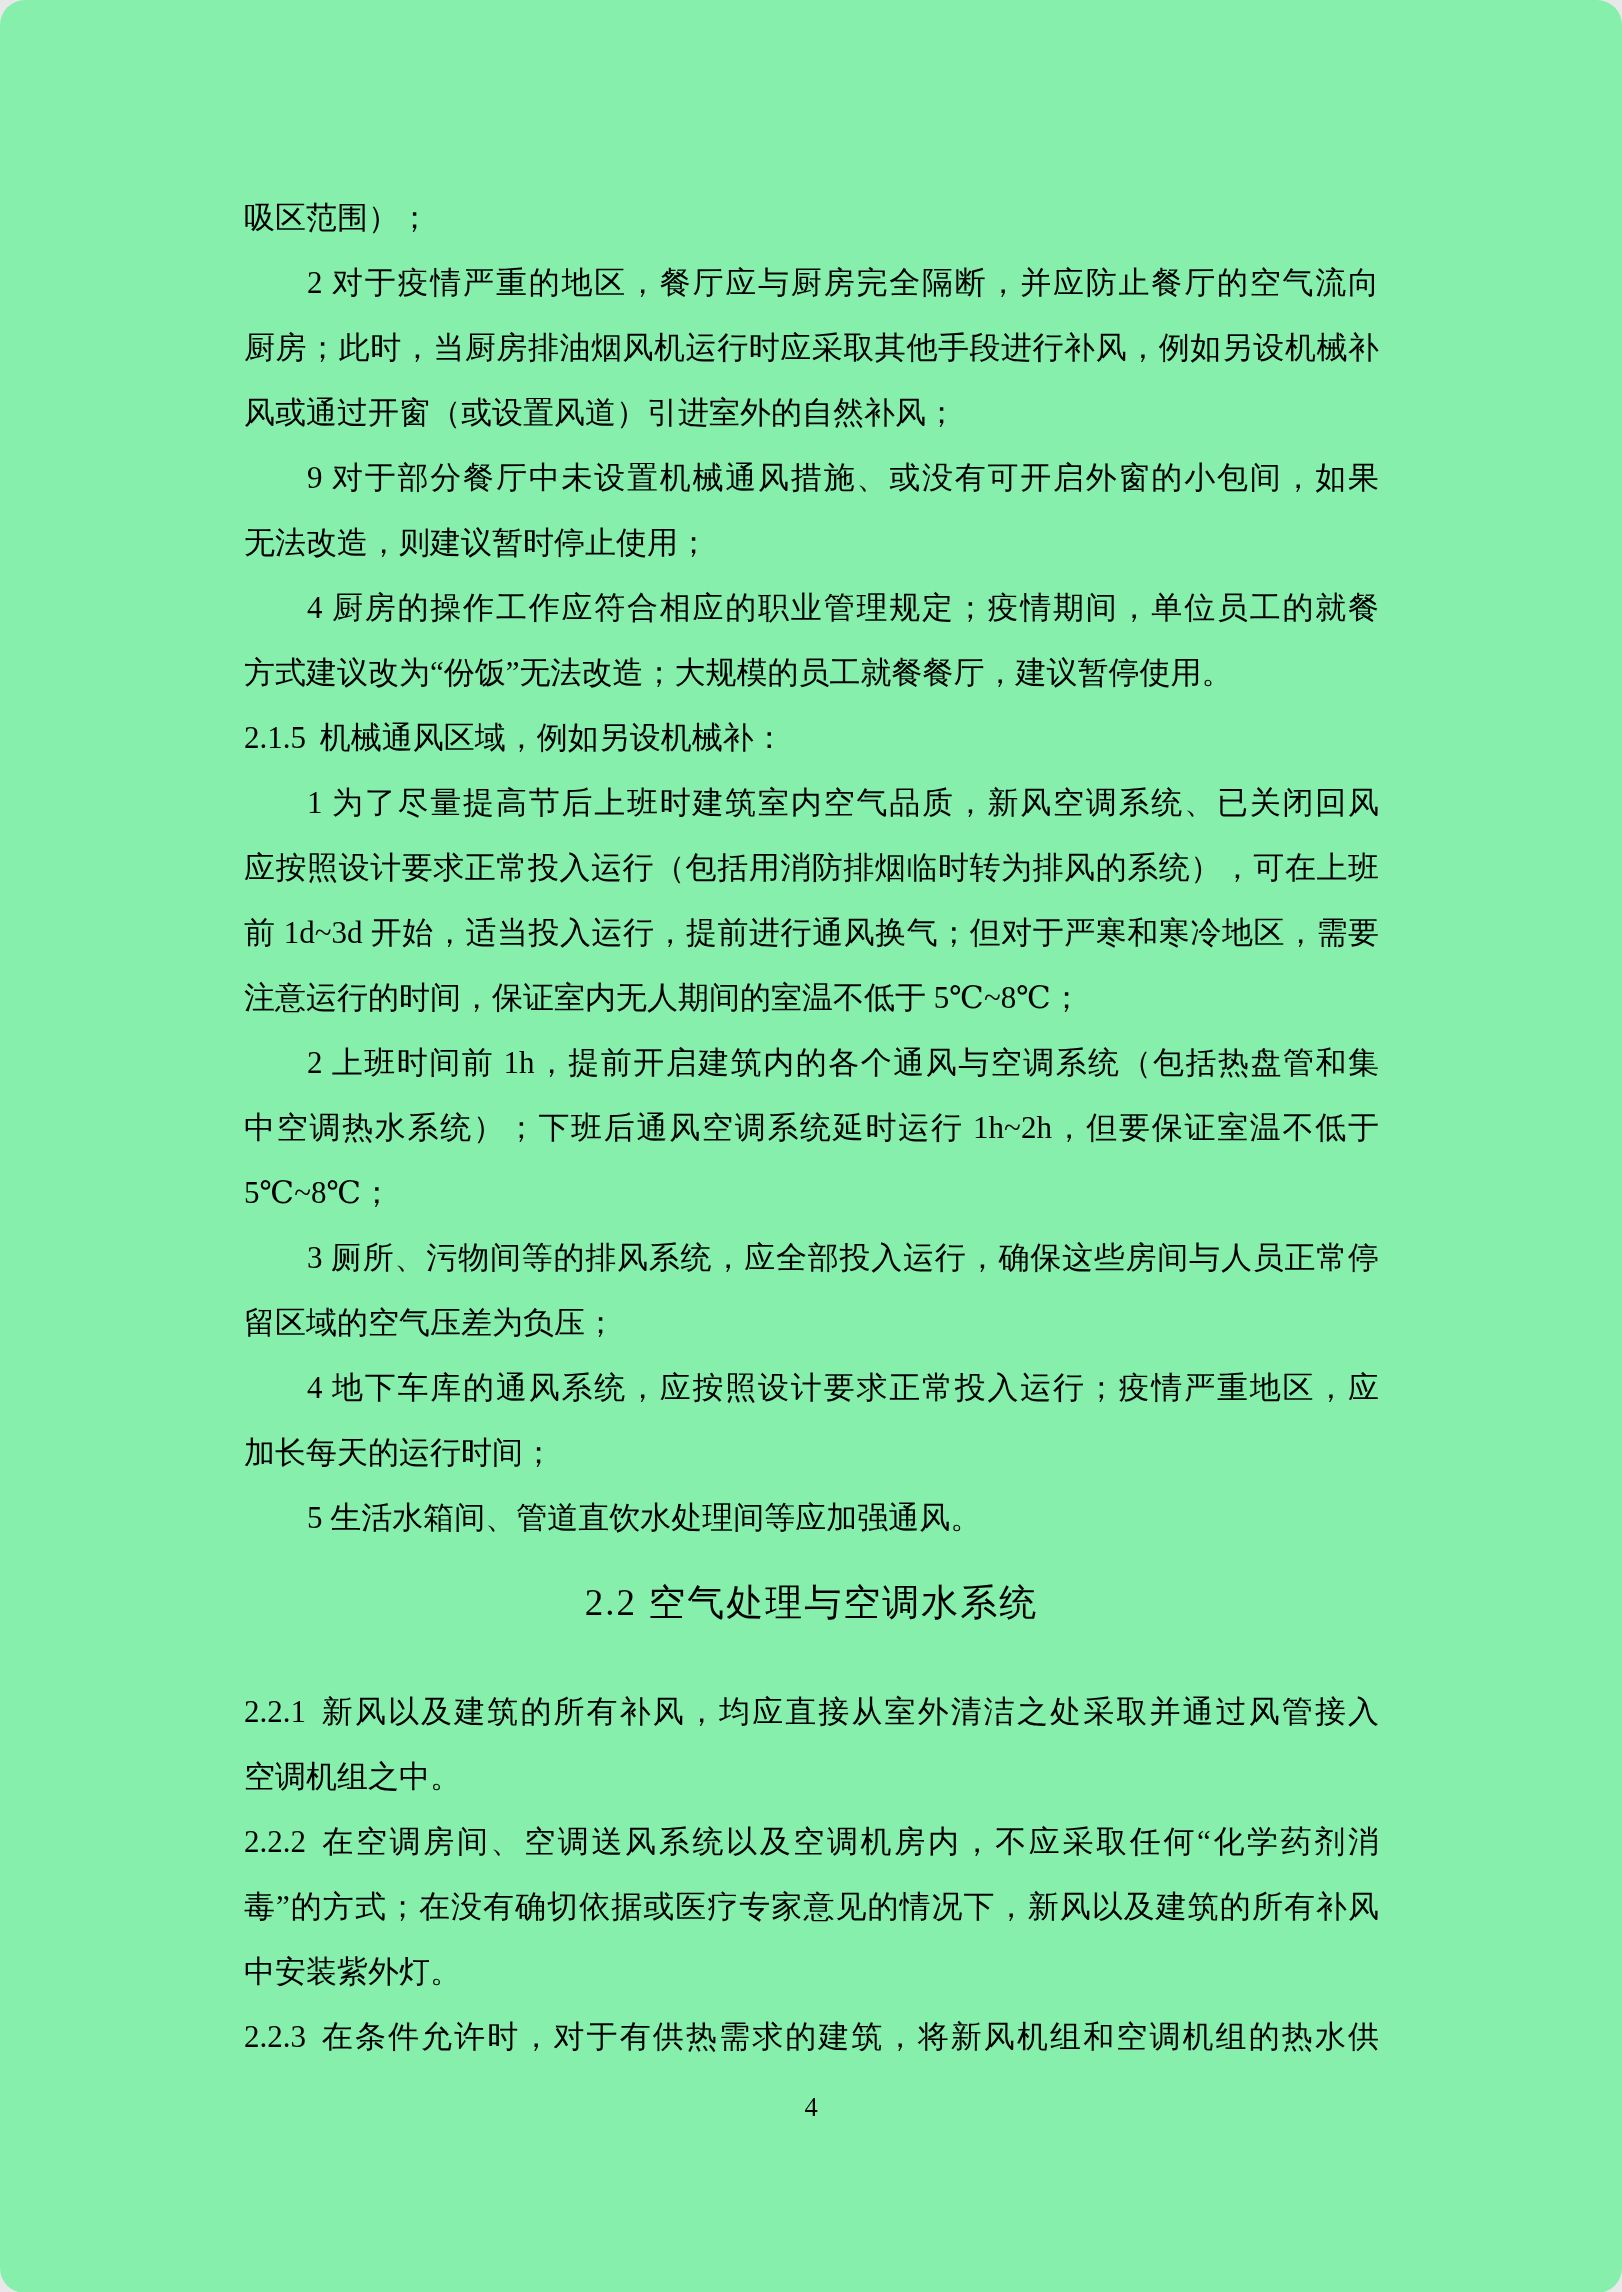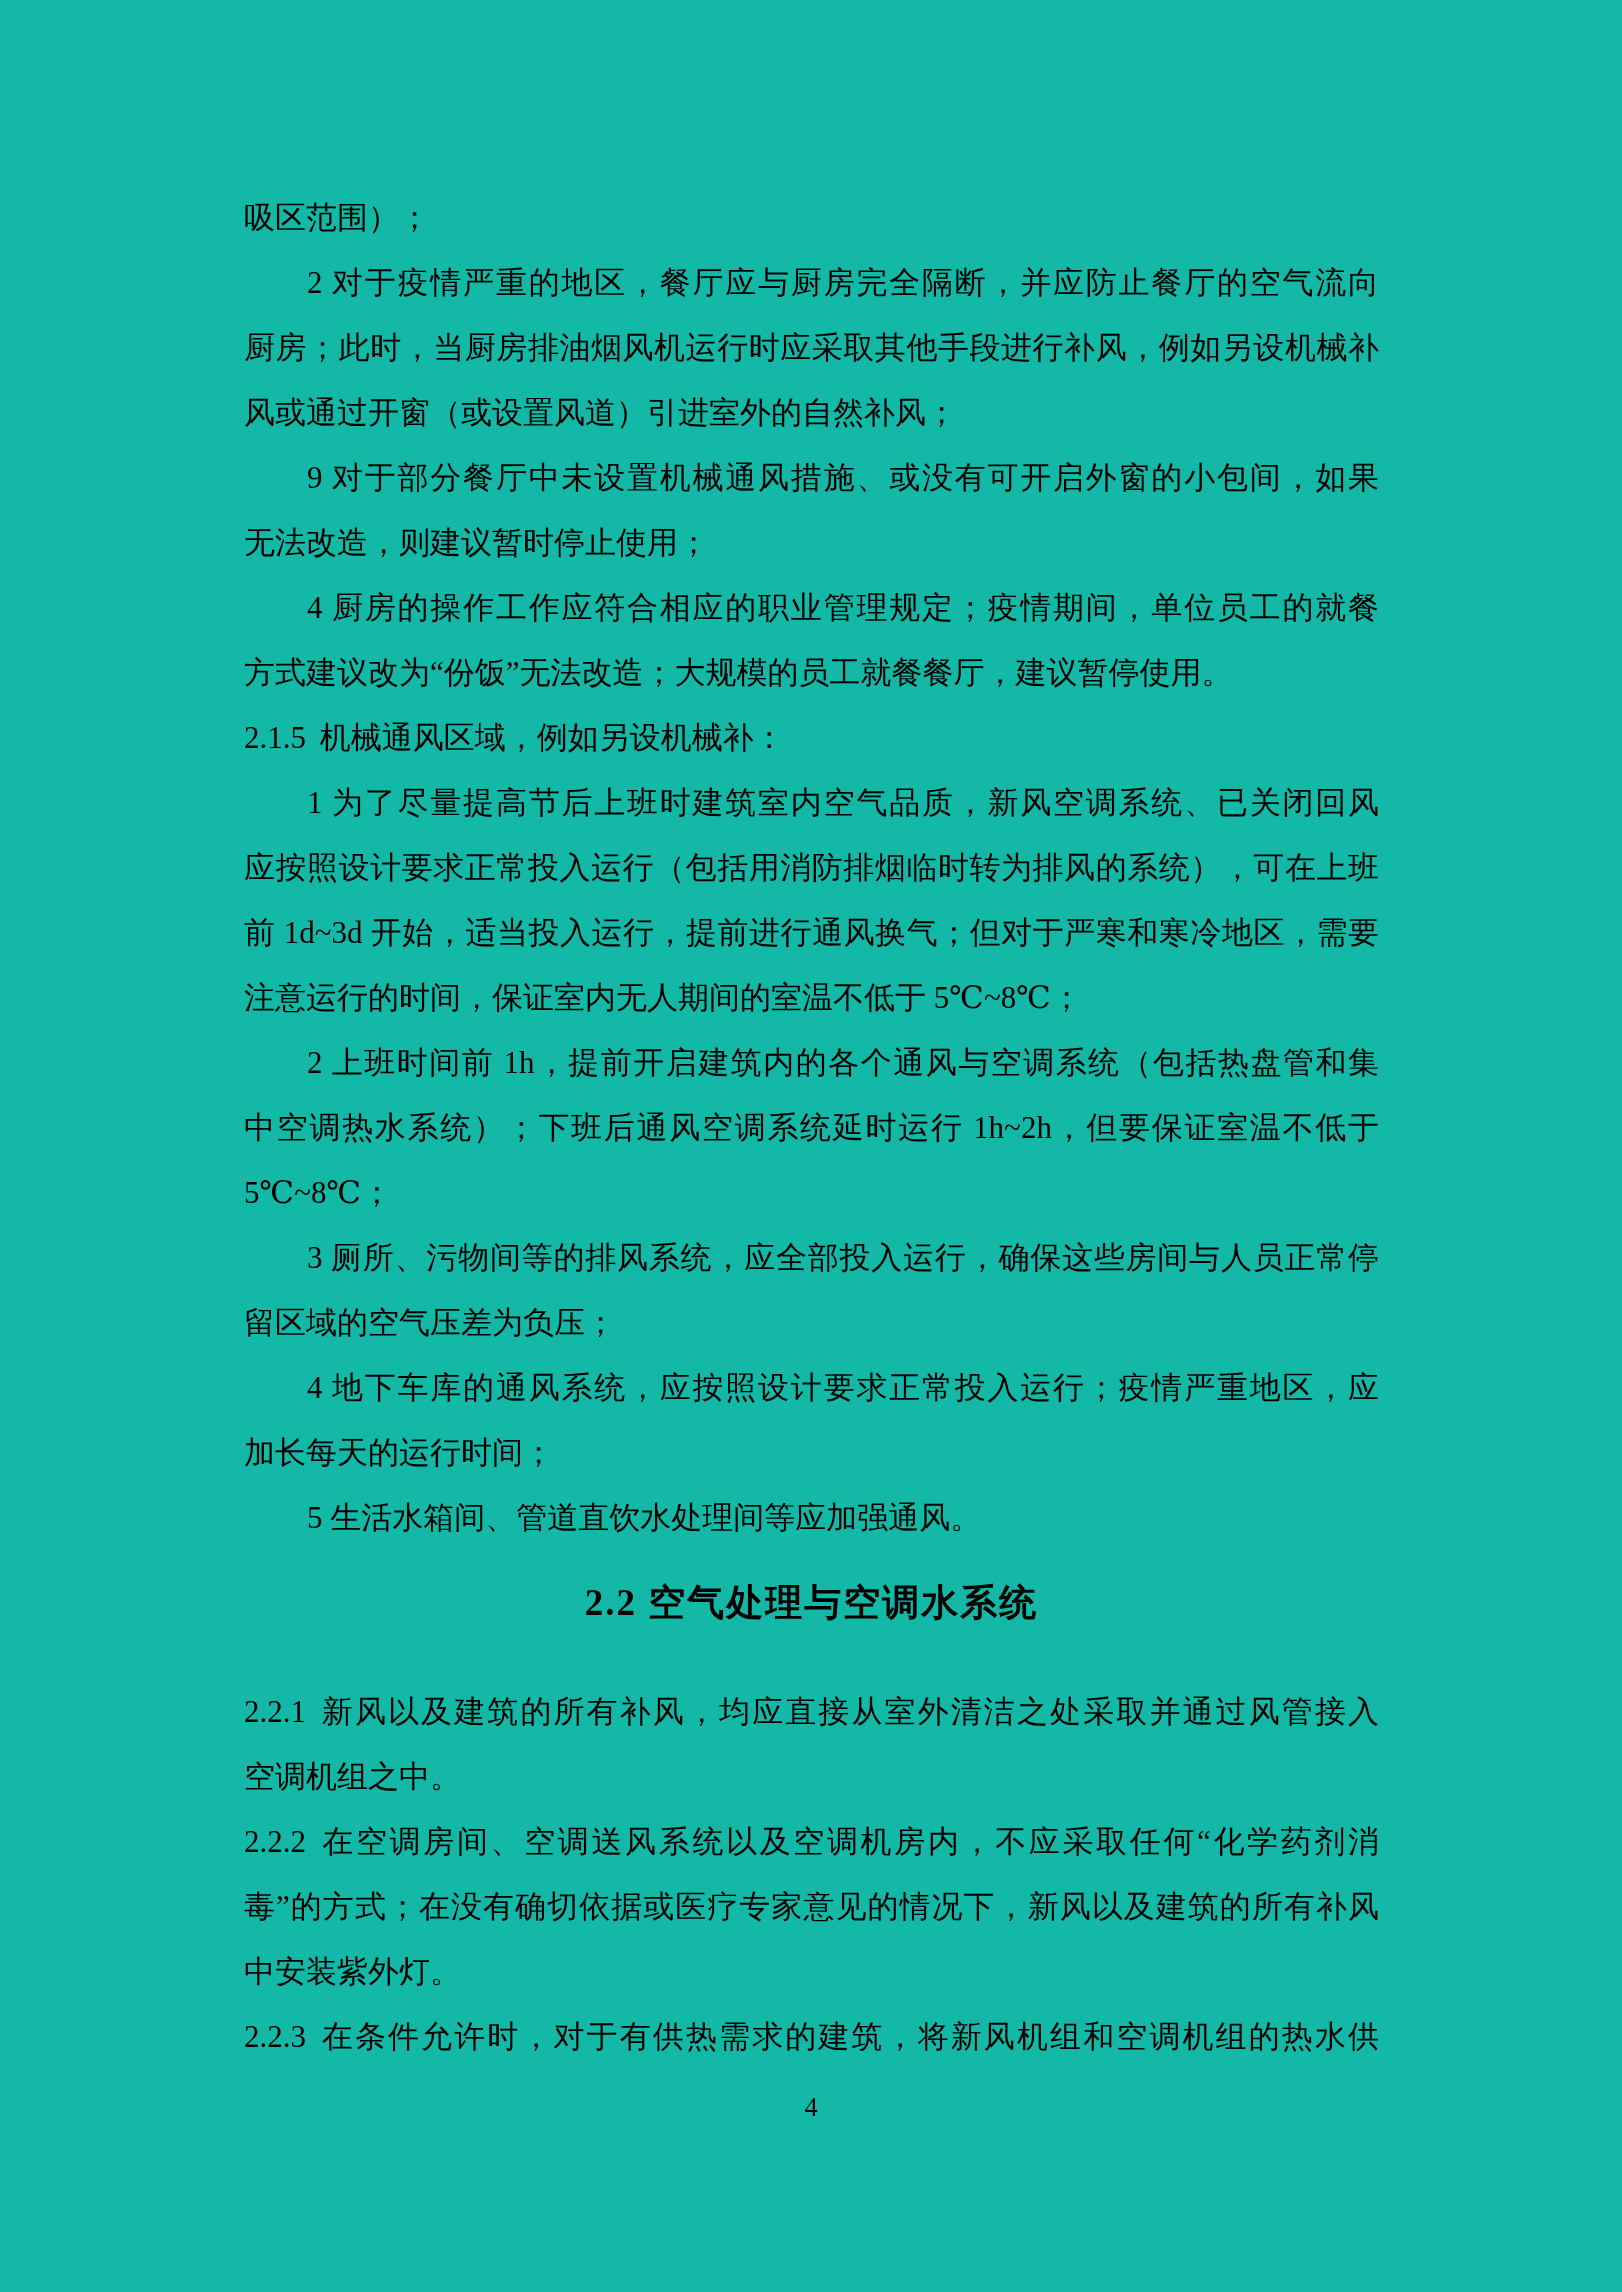--- a/index.html
+++ b/index.html
@@ -1,39 +1,40 @@
 <!DOCTYPE html>
 <html lang="zh"><head>
 <meta charset="utf-8">
 <style>
   html,body{margin:0;padding:0;background:#e8e8e8;}
   .page{
     position:relative;
     width:1622px;height:2293px;
     margin:0 auto;
-    background:#14b8a6;
+    background:#86efac;
     color:#000000;
     font-family:"Liberation Serif","DejaVu Serif",serif;
     overflow:hidden;
+    border-radius:25px;
   }
   .textblock{
     position:absolute;
     left:244px;top:185px;
     width:1135px;
     font-size:31px;
     line-height:65px;
   }
   .ln{height:65px;}
   .just{text-align:justify;text-align-last:justify;}
   .ind{text-indent:63px;}
   .secnum{margin-right:13.7px;margin-top:24px;}
   .heading{
     height:78px;line-height:78px;
     margin-top:13.7px;margin-bottom:37px;
-    font-size:37px;font-weight:bold;
+    font-size:37px;font-weight:normal;
     text-align-last:center;
     letter-spacing:2px;
   }
   .pagenum{
     position:absolute;
     left:0;top:2090px;width:1622px;
     text-align:center;
     font-size:26.5px;line-height:35px;
   }
 </style>

